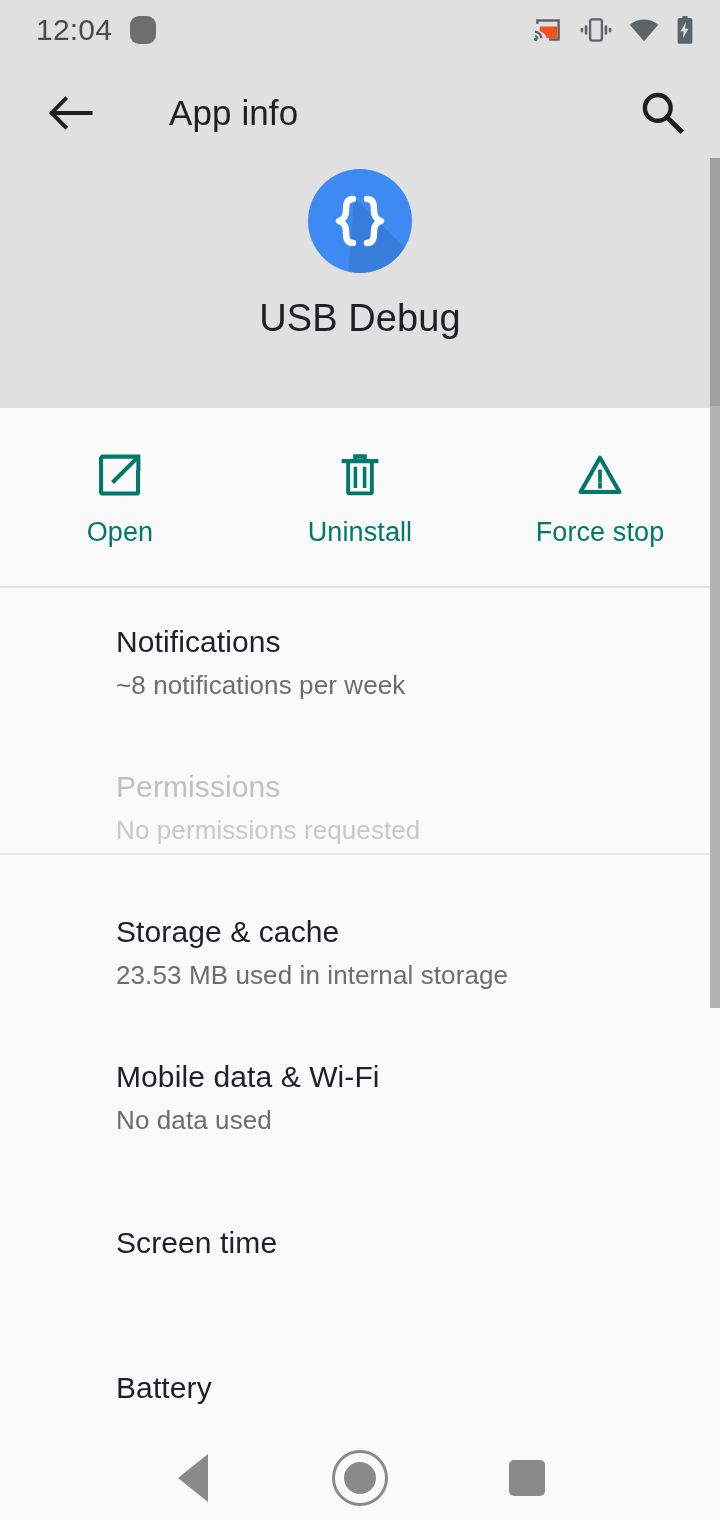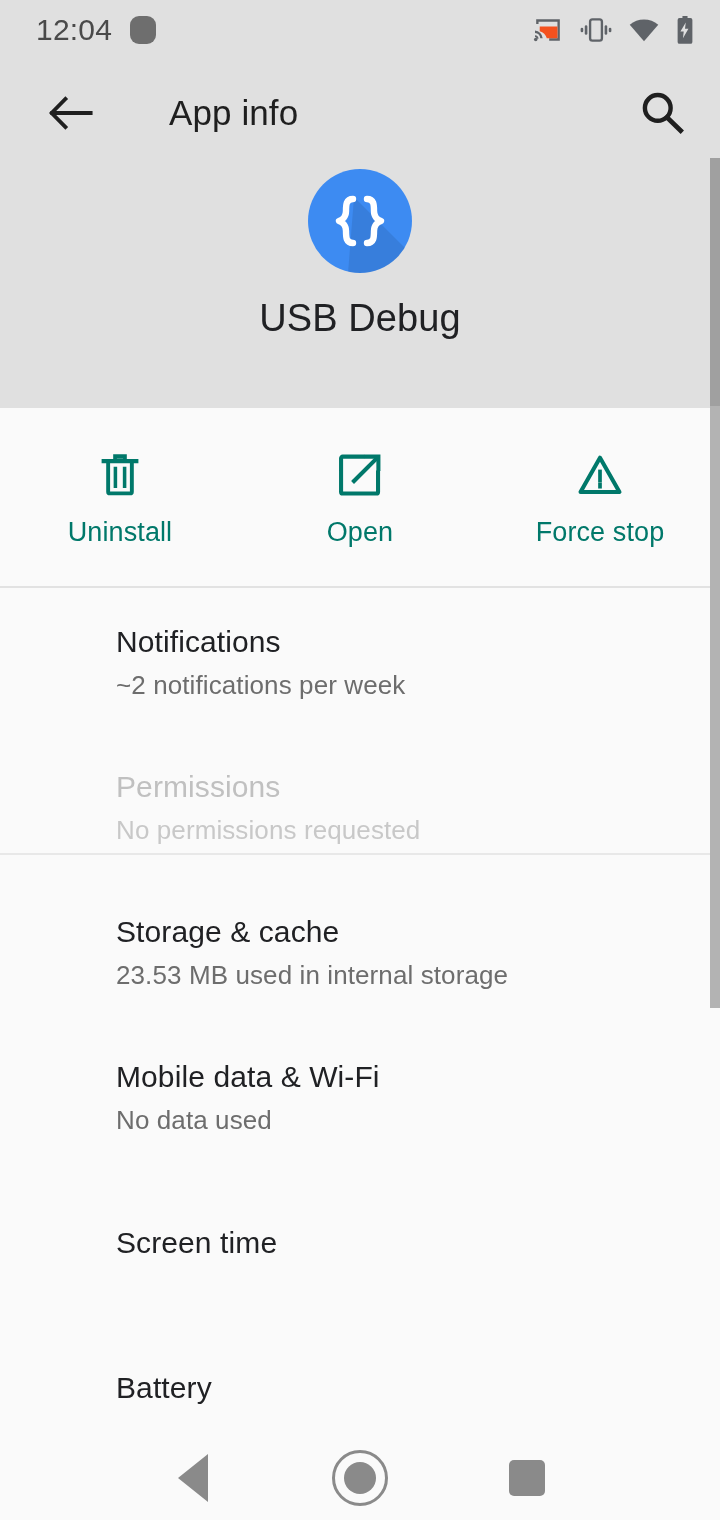--- a/index.html
+++ b/index.html
@@ -297,57 +297,57 @@
     </div>
     <div class="app-name">USB Debug</div>
   </div>
 </div>
 
 <div class="actions">
 
   <button class="action">
     <span>
       <svg width="46" height="46" viewBox="0 0 26 26">
+        <path d="M14.2 2.6 H3.2 A0.9 0.9 0 0 0 2.3 3.5 V22.6 A0.9 0.9 0 0 0 3.2 23.5 H22.3 A0.9 0.9 0 0 0 23.2 22.6 V11.6" fill="none" stroke="#00786a" stroke-width="2.3" stroke-linecap="square"></path>
+        <path d="M9.6 16.4 L22.6 3.4" fill="none" stroke="#00786a" stroke-width="2.3" stroke-linecap="square"></path>
+        <path d="M16.4 2.6 H23.4 V9.6" fill="none" stroke="#00786a" stroke-width="2.3" stroke-linecap="square"></path>
+      </svg>
+    </span>
+    <span class="action-label">Open</span>
+  </button>
+
+  <button class="action">
+    <span>
+      <svg width="46" height="46" viewBox="0 0 26 26">
         <path d="M10.2 2.3 H15.8 V4.6 H10.2 Z" fill="none" stroke="#00786a" stroke-width="2.1"></path>
         <path d="M3.8 5.2 H22.2" fill="none" stroke="#00786a" stroke-width="2.4" stroke-linecap="square"></path>
         <path d="M6.3 5.8 V22.4 A1 1 0 0 0 7.3 23.4 H18.7 A1 1 0 0 0 19.7 22.4 V5.8" fill="none" stroke="#00786a" stroke-width="2.2" stroke-linecap="square"></path>
         <path d="M10.4 9.4 V19.4 M15.6 9.4 V19.4" fill="none" stroke="#00786a" stroke-width="2" stroke-linecap="square"></path>
       </svg>
     </span>
     <span class="action-label">Uninstall</span>
-  </button>
-
-  <button class="action">
-    <span>
-      <svg width="46" height="46" viewBox="0 0 26 26">
-        <path d="M14.2 2.6 H3.2 A0.9 0.9 0 0 0 2.3 3.5 V22.6 A0.9 0.9 0 0 0 3.2 23.5 H22.3 A0.9 0.9 0 0 0 23.2 22.6 V11.6" fill="none" stroke="#00786a" stroke-width="2.3" stroke-linecap="square"></path>
-        <path d="M9.6 16.4 L22.6 3.4" fill="none" stroke="#00786a" stroke-width="2.3" stroke-linecap="square"></path>
-        <path d="M16.4 2.6 H23.4 V9.6" fill="none" stroke="#00786a" stroke-width="2.3" stroke-linecap="square"></path>
-      </svg>
-    </span>
-    <span class="action-label">Open</span>
   </button>
 
   <button class="action">
     <span>
       <svg width="46" height="46" viewBox="0 0 26 26">
         <path d="M13 3.2 L24 22.6 H2 Z" fill="none" stroke="#00786a" stroke-width="2.3" stroke-linejoin="round"></path>
         <path d="M13 11 V16.2" fill="none" stroke="#00786a" stroke-width="2.1" stroke-linecap="square"></path>
         <path d="M13 18.4 V19.6" fill="none" stroke="#00786a" stroke-width="2.1" stroke-linecap="square"></path>
       </svg>
     </span>
     <span class="action-label">Force stop</span>
   </button>
 </div>
 
 <div class="list">
 
   <div class="row">
     <span class="row-title">Notifications</span>
-    <span class="row-sub">~2 notifications per week</span>
+    <span class="row-sub">~8 notifications per week</span>
   </div>
 
   <div class="row disabled">
     <span class="row-title">Permissions</span>
     <span class="row-sub">No permissions requested</span>
   </div>
 
   <div class="row">
     <span class="row-title">Storage &amp; cache</span>
     <span class="row-sub">23.53 MB used in internal storage</span>

